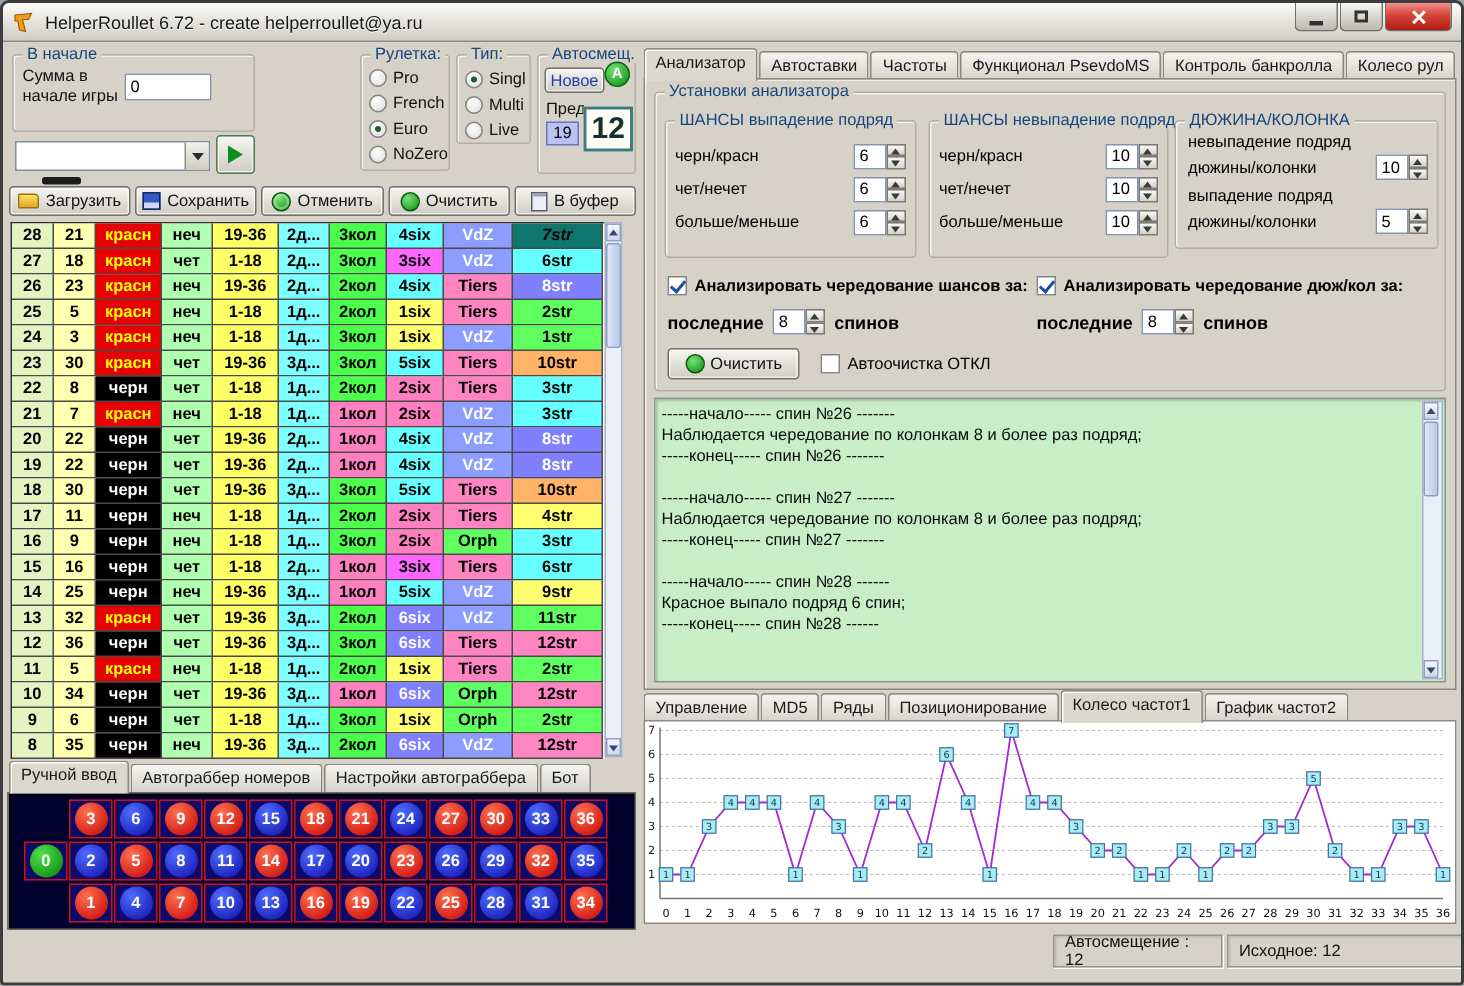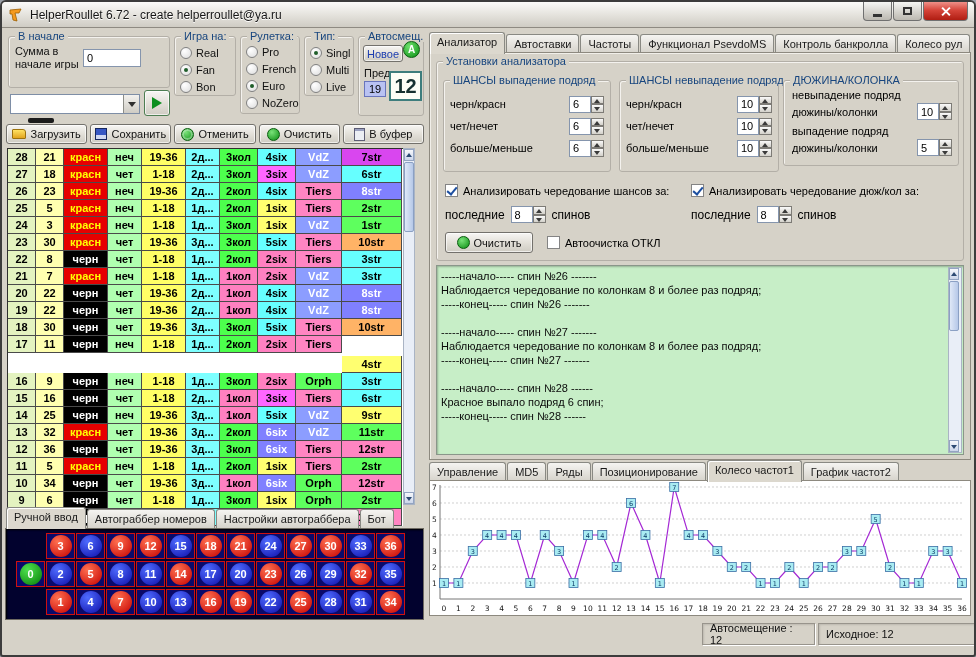--- a/index.html
+++ b/index.html
@@ -83,21 +83,21 @@
   .scell { position:absolute; top:0; height:22px; border:1px solid #98948c; box-shadow:inset 1px 1px 2px rgba(0,0,0,.12), 1px 1px 0 #fff; display:flex; align-items:center; padding:0 7px; font-size:11px; color:#111; background:#d6d2c8; }
 
   
   .chance-row { display:flex; justify-content:space-between; align-items:center; height:22px; padding:0 6px; }
   .chance-label { font-size:11px; }
   .rows { position:absolute; left:0; right:0; top:12px; }
   .dzl { position:absolute; left:8px; font-size:11px; white-space:nowrap; }
   .dzrow { position:absolute; left:8px; right:6px; display:flex; justify-content:space-between; align-items:center; font-size:11px; }
   .cbrow { position:absolute; display:flex; align-items:center; gap:5px; }
   .cbl { font-size:11px; white-space:nowrap; }
-  .bold { font-weight:normal; }
+  .bold { font-weight:bold; }
   .spinrow { position:absolute; display:flex; align-items:center; gap:6px; font-size:12px; }
   .logbox { position:absolute; background:#c7eec7; border:1px solid #8a968a; box-shadow:inset 1px 1px 2px rgba(0,0,0,.25); }
   .logtext { position:absolute; left:4px; top:3px; right:18px; bottom:3px; font-size:11px; line-height:14px; white-space:pre-wrap; color:#0a0a0a; overflow:hidden; }
   .logscroll { right:1px; top:1px; bottom:1px; width:14px; }
   .chartpanel { position:absolute; background:#fff; border:1px solid #8d897f; }
   svg text { font-family:"DejaVu Sans",sans-serif; }
 </style>
 </head>
 <body>
 
@@ -132,37 +132,20 @@
     <input class="txt" style="left: 74px; top: 12px; width: 58px; height: 18px;" value="0">
   </div>
   <div class="combo" style="left:8px;top:92px;width:130px;height:20px">
     <span class="combo-arrow"></span>
   </div>
   <button class="btn playbtn" style="left:142px;top:88px;width:26px;height:26px">
     <span class="play-tri"></span>
   </button>
   <div class="dash" style="left:26px;top:116px"></div>
 
-  <div class="gb" style="left:172px;top:34px;width:62px;height:60px">
-    <span class="gb-label">Игра на:</span>
-    <div style="padding-top:6px">
-        <div class="radio-row">
-          <span class="radio"></span>
-          <span class="radio-label">Real</span>
-        </div>
-        <div class="radio-row">
-          <span class="radio sel"></span>
-          <span class="radio-label">Fan</span>
-        </div>
-        <div class="radio-row">
-          <span class="radio"></span>
-          <span class="radio-label">Bon</span>
-        </div>
-      </div>
-  </div>
   <div class="gb" style="left:238px;top:34px;width:60px;height:78px">
     <span class="gb-label">Рулетка:</span>
     <div style="padding-top:5px">
         <div class="radio-row">
           <span class="radio"></span>
           <span class="radio-label">Pro</span>
         </div>
         <div class="radio-row">
           <span class="radio"></span>
           <span class="radio-label">French</span>
@@ -230,21 +213,21 @@
       <div class="trow">
         <div class="tcell" style="width: 28px; background: rgb(228, 243, 192); color: rgb(0, 0, 0);">28</div>
         <div class="tcell" style="width: 28px; background: rgb(255, 255, 176); color: rgb(0, 0, 0);">21</div>
         <div class="tcell" style="width: 44px; background: rgb(230, 0, 0); color: rgb(255, 255, 0);">красн</div>
         <div class="tcell" style="width: 34px; background: rgb(176, 255, 176); color: rgb(0, 0, 0);">неч</div>
         <div class="tcell" style="width: 44px; background: rgb(255, 255, 102); color: rgb(0, 0, 0);">19-36</div>
         <div class="tcell" style="width: 34px; background: rgb(125, 255, 255); color: rgb(0, 0, 0);">2д...</div>
         <div class="tcell" style="width: 38px; background: rgb(77, 255, 77); color: rgb(0, 0, 0);">3кол</div>
         <div class="tcell" style="width: 38px; background: rgb(102, 255, 255); color: rgb(0, 0, 0);">4six</div>
         <div class="tcell" style="width: 46px; background: rgb(140, 157, 255); color: rgb(255, 255, 255);">VdZ</div>
-        <div class="tcell" style="width: 60px; background: #d946ef; color: rgb(0, 0, 0);">7str</div>
+        <div class="tcell" style="width: 60px; background: #0f766e; color: rgb(0, 0, 0); font-style: italic;">7str</div>
       </div>
       <div class="trow">
         <div class="tcell" style="width: 28px; background: rgb(228, 243, 192); color: rgb(0, 0, 0);">27</div>
         <div class="tcell" style="width: 28px; background: rgb(255, 255, 176); color: rgb(0, 0, 0);">18</div>
         <div class="tcell" style="width: 44px; background: rgb(230, 0, 0); color: rgb(255, 255, 0);">красн</div>
         <div class="tcell" style="width: 34px; background: rgb(176, 255, 176); color: rgb(0, 0, 0);">чет</div>
         <div class="tcell" style="width: 44px; background: rgb(255, 255, 102); color: rgb(0, 0, 0);">1-18</div>
         <div class="tcell" style="width: 34px; background: rgb(125, 255, 255); color: rgb(0, 0, 0);">2д...</div>
         <div class="tcell" style="width: 38px; background: rgb(77, 255, 77); color: rgb(0, 0, 0);">3кол</div>
         <div class="tcell" style="width: 38px; background: rgb(255, 102, 255); color: rgb(0, 0, 0);">3six</div>
@@ -362,21 +345,21 @@
       <div class="trow">
         <div class="tcell" style="width: 28px; background: rgb(228, 243, 192); color: rgb(0, 0, 0);">17</div>
         <div class="tcell" style="width: 28px; background: rgb(255, 255, 176); color: rgb(0, 0, 0);">11</div>
         <div class="tcell" style="width: 44px; background: rgb(0, 0, 0); color: rgb(255, 255, 255);">черн</div>
         <div class="tcell" style="width: 34px; background: rgb(176, 255, 176); color: rgb(0, 0, 0);">неч</div>
         <div class="tcell" style="width: 44px; background: rgb(255, 255, 102); color: rgb(0, 0, 0);">1-18</div>
         <div class="tcell" style="width: 34px; background: rgb(125, 255, 255); color: rgb(0, 0, 0);">1д...</div>
         <div class="tcell" style="width: 38px; background: rgb(77, 255, 77); color: rgb(0, 0, 0);">2кол</div>
         <div class="tcell" style="width: 38px; background: rgb(255, 128, 192); color: rgb(0, 0, 0);">2six</div>
         <div class="tcell" style="width: 46px; background: rgb(255, 133, 194); color: rgb(0, 0, 0);">Tiers</div>
-        <div class="tcell" style="width: 60px; background: rgb(255, 255, 112); color: rgb(0, 0, 0); margin-top: 20px;">4str</div>
+        <div class="tcell" style="width: 60px; background: rgb(255, 255, 112); color: rgb(0, 0, 0);">4str</div>
       </div>
       <div class="trow">
         <div class="tcell" style="width: 28px; background: rgb(228, 243, 192); color: rgb(0, 0, 0);">16</div>
         <div class="tcell" style="width: 28px; background: rgb(255, 255, 176); color: rgb(0, 0, 0);">9</div>
         <div class="tcell" style="width: 44px; background: rgb(0, 0, 0); color: rgb(255, 255, 255);">черн</div>
         <div class="tcell" style="width: 34px; background: rgb(176, 255, 176); color: rgb(0, 0, 0);">неч</div>
         <div class="tcell" style="width: 44px; background: rgb(255, 255, 102); color: rgb(0, 0, 0);">1-18</div>
         <div class="tcell" style="width: 34px; background: rgb(125, 255, 255); color: rgb(0, 0, 0);">1д...</div>
         <div class="tcell" style="width: 38px; background: rgb(77, 255, 77); color: rgb(0, 0, 0);">3кол</div>
         <div class="tcell" style="width: 38px; background: rgb(255, 128, 192); color: rgb(0, 0, 0);">2six</div>

